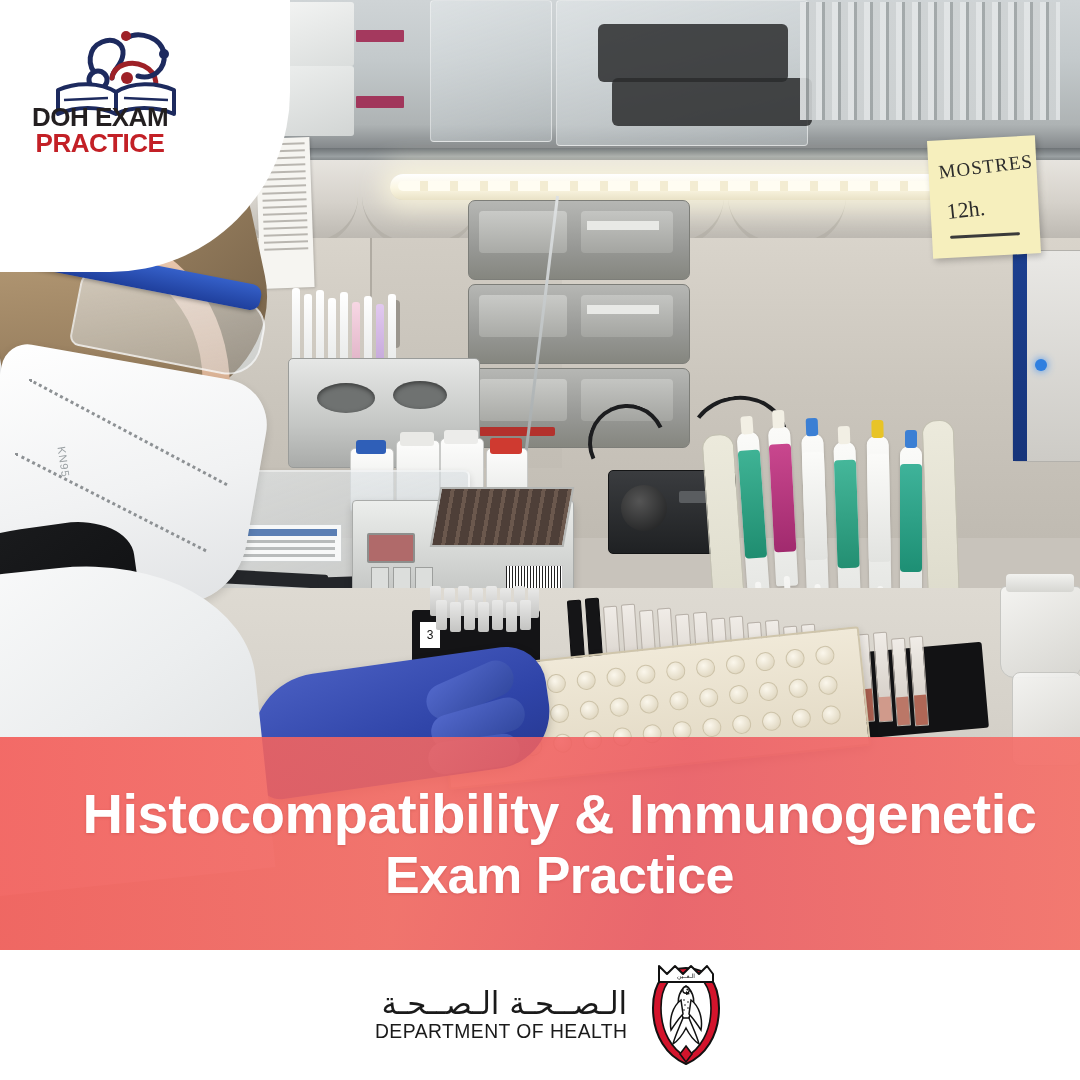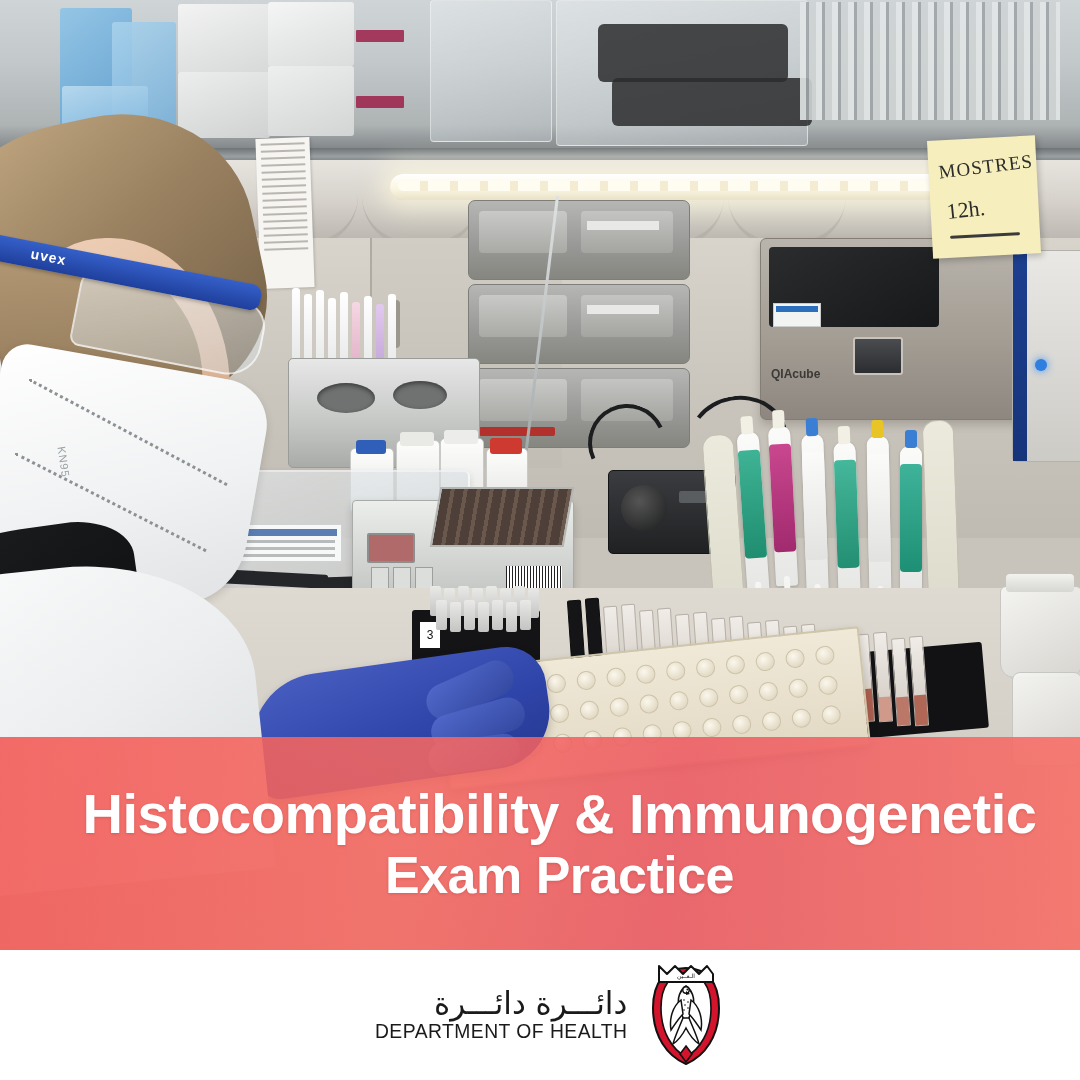--- a/index.html
+++ b/index.html
@@ -301,28 +301,20 @@
         <i></i>
         <i></i>
         <i></i>
         <i></i>
         <i></i>
         <i></i>
         <i></i>
         <i></i>
     </div>
 
-    <div class="qiacube">
-      <div class="glass"></div>
-      <div class="sticker">
-          <b></b>
-        </div>
-      <div class="screen"></div>
-      <div class="name">QIAcube</div>
-    </div>
     <div class="qia2">
       <div class="blue"></div>
       <div class="led"></div>
     </div>
 
     <div class="note">
       <div class="t1">MOSTRES</div>
       <div class="t2">12h.</div>
       <div class="ul"></div>
     </div>
@@ -585,29 +577,50 @@
         <div class="seam2"></div>
         <div class="kn95">KN95</div>
       </div>
       <div class="collar"></div>
       <div class="coat">
         
       </div>
     </div>
   </div>
 
+  <div class="badge">
+    <div class="logo">
+      <svg viewBox="0 0 180 110" width="180" height="110">
+
+        <path d="M70 58 C58 48 60 30 74 24 C86 19 96 26 95 36 C94 48 84 52 84 60" fill="none" stroke="#1d2a5e" stroke-width="5" stroke-linecap="round"></path>
+        <path d="M84 60 C86 46 104 42 116 48 C130 55 132 72 120 80" fill="none" stroke="#9e2127" stroke-width="5" stroke-linecap="round"></path>
+        <path d="M98 20 C112 12 134 20 136 36 C138 52 124 62 110 58" fill="none" stroke="#1d2a5e" stroke-width="5" stroke-linecap="round"></path>
+        <circle cx="70" cy="62" r="9" fill="#fff" stroke="#1d2a5e" stroke-width="5"></circle>
+        <circle cx="99" cy="60" r="6" fill="#9e2127"></circle>
+        <circle cx="98" cy="18" r="5" fill="#9e2127"></circle>
+        <circle cx="136" cy="36" r="5" fill="#1d2a5e"></circle>
+
+        <path d="M30 72 C48 64 72 64 88 74 C104 64 128 64 146 72 L146 96 C128 88 104 88 88 96 C72 88 48 88 30 96 Z" fill="#ffffff" stroke="#1d2a5e" stroke-width="4" stroke-linejoin="round"></path>
+        <line x1="88" y1="74" x2="88" y2="96" stroke="#1d2a5e" stroke-width="4"></line>
+        <line x1="36" y1="82" x2="80" y2="80" stroke="#1d2a5e" stroke-width="2.5"></line>
+        <line x1="96" y1="80" x2="140" y2="82" stroke="#1d2a5e" stroke-width="2.5"></line>
+      </svg>
+    </div>
+    <div class="logo-txt1">DOH EXAM</div>
+    <div class="logo-txt2">PRACTICE</div>
+  </div>
 
   <div class="banner">
     <div class="l1">Histocompatibility &amp; Immunogenetic</div>
     <div class="l2">Exam Practice</div>
   </div>
 
   <div class="footer">
     <div class="doh-words">
-      <div class="doh-ar">دائـــرة دائـــرة</div>
+      <div class="doh-ar">الـصــحـة الـصــحـة</div>
       <div class="doh-en">DEPARTMENT OF HEALTH</div>
     </div>
     <svg class="emblem" viewBox="0 0 82 110">
       <path d="M41 8 C62 8 74 22 74 48 C74 76 60 96 41 104 C22 96 8 76 8 48 C8 22 20 8 41 8 Z" fill="#d3142c" stroke="#111" stroke-width="2"></path>
       <path d="M41 14 C57 14 66 26 66 48 C66 72 55 89 41 97 C27 89 16 72 16 48 C16 26 25 14 41 14 Z" fill="#ffffff" stroke="#111" stroke-width="1.6"></path>
       <path d="M14 6 L22 14 L30 6 L38 14 L46 6 L54 14 L62 6 L68 14 L68 22 L14 22 Z" fill="#ffffff" stroke="#111" stroke-width="2" stroke-linejoin="round"></path>
       <text x="41" y="18" font-size="6" text-anchor="middle" fill="#111" font-family="DejaVu Sans, sans-serif">الـعــين</text>
       <path d="M41 26 C47 30 50 38 48 46 C46 54 42 60 41 70 C40 60 36 54 34 46 C32 38 35 30 41 26 Z" fill="#ffffff" stroke="#111" stroke-width="1.6"></path>
       <circle cx="41" cy="30" r="3.2" fill="#fff" stroke="#111" stroke-width="1.4"></circle>
       <circle cx="42.4" cy="29.4" r="1" fill="#111"></circle>

